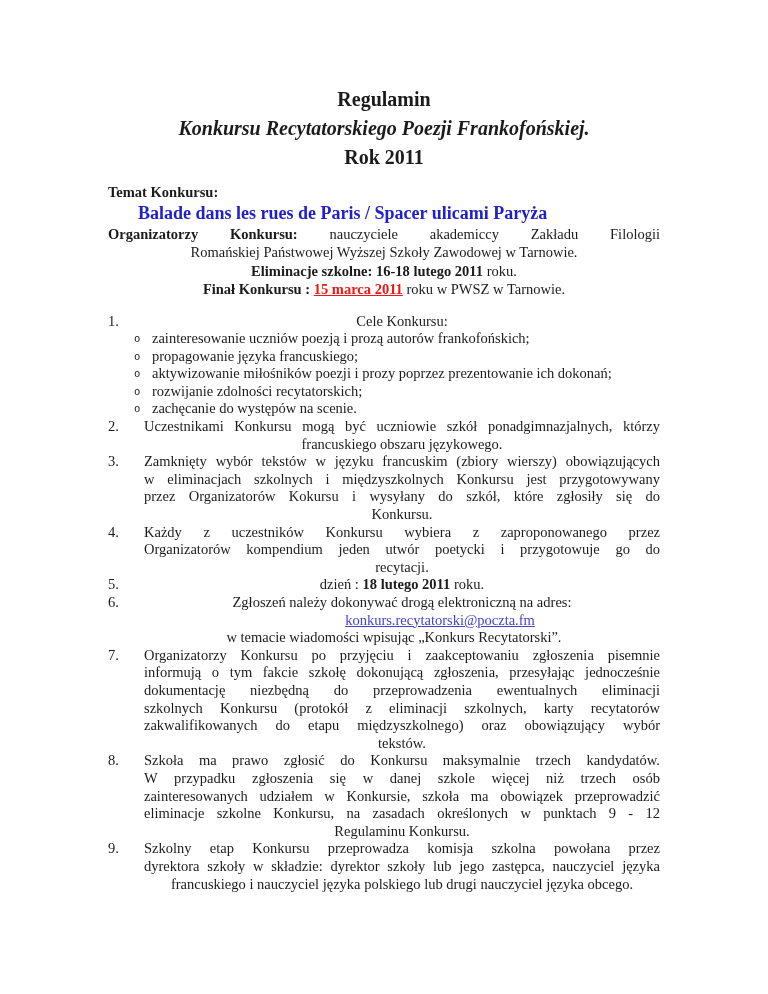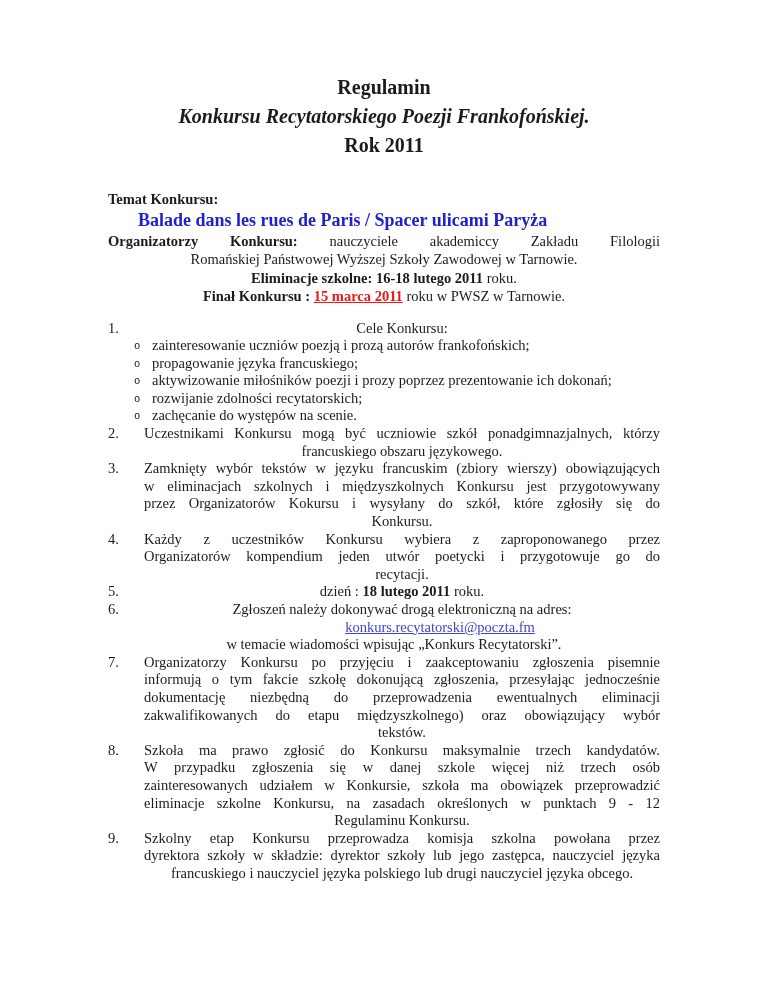--- a/index.html
+++ b/index.html
@@ -1,30 +1,30 @@
 <!DOCTYPE html>
 <html><head>
 <meta charset="utf-8">
 <style>
   html,body{margin:0;padding:0;}
   body{
     width:768px;height:994px;background:#ffffff;position:relative;
     font-family:"Liberation Serif","DejaVu Serif",serif;color:#1b1b1b;
     overflow:hidden;
   }
-  .doc{position:absolute;left:108px;top:76px;width:552px;}
+  .doc{position:absolute;left:108px;top:88px;width:552px;}
 
   
   .headings{text-align:center;font-weight:bold;}
   .h1{font-size:20px;line-height:22px;margin:0 0 7px 0;}
   .h2{font-size:20px;line-height:22px;margin:0 0 7px 0;font-style:italic;}
   .h3{font-size:20px;line-height:22px;margin:4px;}
 
   
-  .intro{margin-top:34px;font-size:14.5px;line-height:18.5px;}
+  .intro{margin-top:15px;font-size:14.5px;line-height:18.5px;}
   .b{font-weight:bold;}
   .theme-title{font-size:18px;line-height:23px;font-weight:bold;padding-left:30px;}
   .red-date{font-weight:bold;text-decoration:underline;}
 
   
   .jl{text-align:justify;text-align-last:justify;}
   .ll{text-align:center;}
 
   
   .rules{margin-top:14px;font-size:14.5px;line-height:17.6px;}
@@ -143,20 +143,21 @@
         <div class="ll wtemacie">w temacie wiadomości wpisując „Konkurs Recytatorski”.</div>
       </div>
     </div>
 
     <div class="rule">
       <div class="rule-num">7.</div>
       <div class="rule-body">
           <div class="jl">Organizatorzy Konkursu po przyjęciu i zaakceptowaniu zgłoszenia pisemnie</div>
           <div class="jl">informują o tym fakcie szkołę dokonującą zgłoszenia, przesyłając jednocześnie</div>
           <div class="jl">dokumentację niezbędną do przeprowadzenia ewentualnych eliminacji</div>
+          <div class="jl">szkolnych Konkursu (protokół z eliminacji szkolnych, karty recytatorów</div>
           <div class="jl">zakwalifikowanych do etapu międzyszkolnego) oraz obowiązujący wybór</div>
           <div class="ll">tekstów.</div>
         </div>
     </div>
 
     <div class="rule">
       <div class="rule-num">8.</div>
       <div class="rule-body">
           <div class="jl">Szkoła ma prawo zgłosić do Konkursu maksymalnie trzech kandydatów.</div>
           <div class="jl">W przypadku zgłoszenia się w danej szkole więcej niż trzech osób</div>

